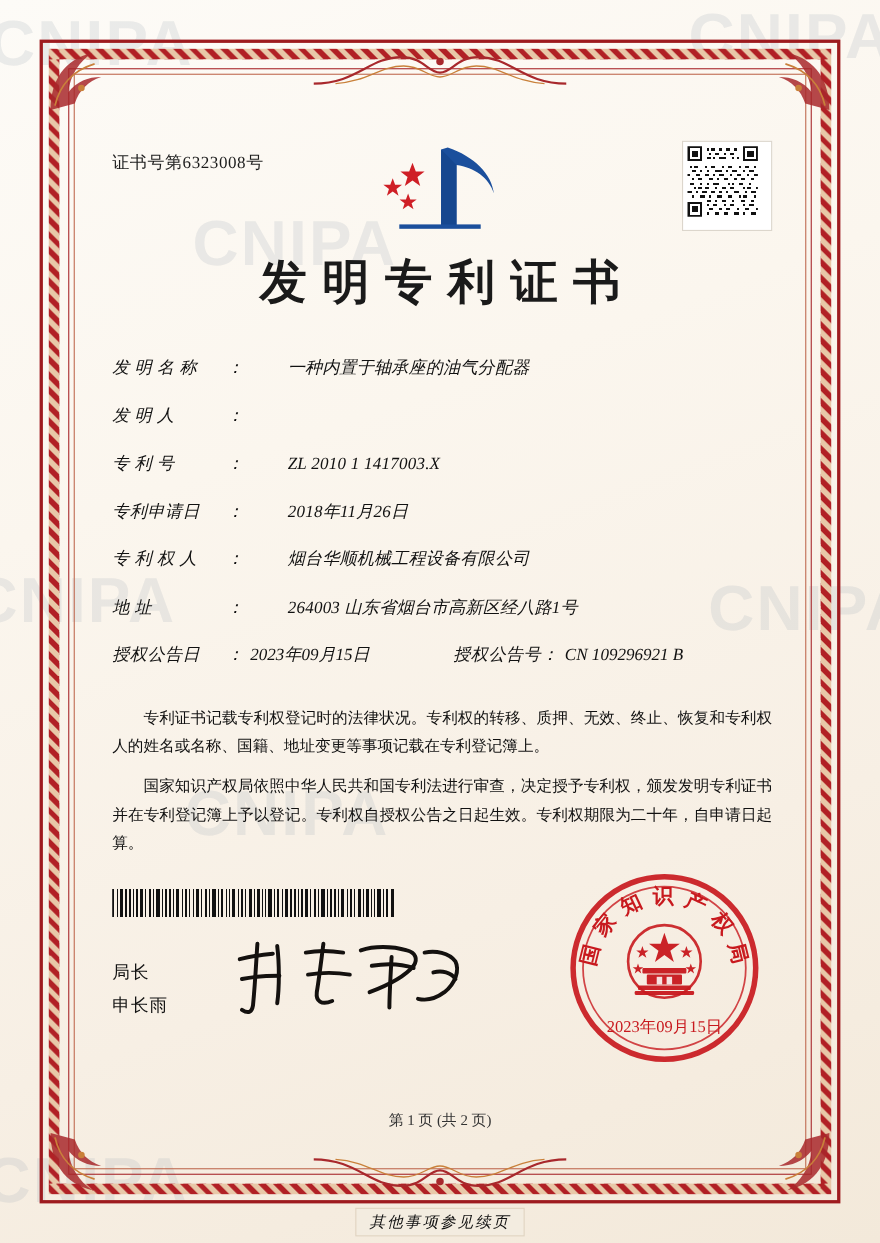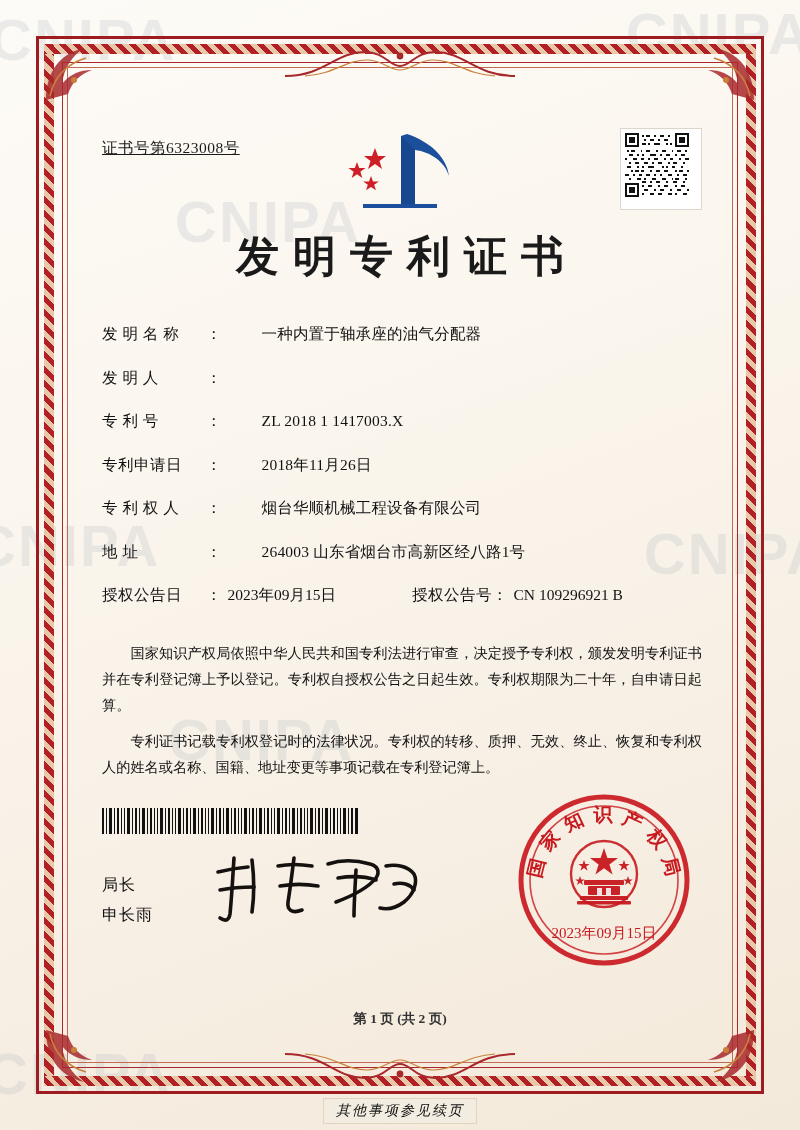--- a/index.html
+++ b/index.html
@@ -105,21 +105,20 @@
     left: 80px; top: 80px; right: 80px; bottom: 80px;
   }
 
   .cert-no {
     position: absolute;
     left: 22px;
     top: 58px;
     font-size: 15.5px;
     color: #1b1b1b;
     letter-spacing: 0.5px;
-    text-decoration: underline;
   }
 
   .qr {
     position: absolute;
     right: 18px;
     top: 48px;
     width: 72px;
     height: 72px;
     background: #fff;
     padding: 4px;
@@ -149,20 +148,21 @@
     font-family: Liberation Sans, sans-serif;
   }
 
   .fields {
     position: absolute;
     left: 22px;
     right: 18px;
     top: 244px;
     font-size: 15.5px;
     color: #111;
+    font-style: italic;
   }
   .field-row {
     display: flex;
     align-items: baseline;
     margin-bottom: 22.5px;
   }
   .f-label {
     width: 104px;
     flex: 0 0 104px;
     letter-spacing: 0.5px;
@@ -235,21 +235,20 @@
     height: 176px;
   }
 
   .page-no {
     position: absolute;
     left: 0; right: 0;
     bottom: 22px;
     text-align: center;
     font-size: 13.5px;
     color: #333;
-    font-weight: bold;
   }
 
   .footer-note {
     position: absolute;
     left: 50%;
     bottom: 6px;
     transform: translateX(-50%);
     font-size: 14px;
     color: #111;
     letter-spacing: 2px;
@@ -475,21 +474,21 @@
       </div>
 
       <div class="field-row">
         <span class="f-label">发  明  人</span>
         <span class="f-colon">：</span>
       </div>
 
       <div class="field-row">
         <span class="f-label">专  利  号</span>
         <span class="f-colon">：</span>
-        <span class="f-value">ZL 2018 1 1417003.X</span>
+        <span class="f-value">ZL 2010 1 1417003.X</span>
       </div>
 
       <div class="field-row">
         <span class="f-label">专利申请日</span>
         <span class="f-colon">：</span>
         <span class="f-value">2018年11月26日</span>
       </div>
 
       <div class="field-row">
         <span class="f-label">专 利 权 人</span>
@@ -512,22 +511,22 @@
         <span class="inline-right">
           <span class="lbl-sp">授权公告号</span>
           <span class="f-colon">：</span>
           <span>CN 109296921 B</span>
         </span>
       </div>
 
     </div>
 
     <div class="paragraphs">
+      <p>专利证书记载专利权登记时的法律状况。专利权的转移、质押、无效、终止、恢复和专利权人的姓名或名称、国籍、地址变更等事项记载在专利登记簿上。</p>
       <p>国家知识产权局依照中华人民共和国专利法进行审查，决定授予专利权，颁发发明专利证书并在专利登记簿上予以登记。专利权自授权公告之日起生效。专利权期限为二十年，自申请日起算。</p>
-      <p>专利证书记载专利权登记时的法律状况。专利权的转移、质押、无效、终止、恢复和专利权人的姓名或名称、国籍、地址变更等事项记载在专利登记簿上。</p>
     </div>
 
     <div class="barcode">
       <svg width="258" height="26" viewBox="0 0 258 26" shape-rendering="crispEdges">
         <rect width="258" height="26" fill="transparent"></rect>
         <g fill="#111">
           <rect x="0" y="0" width="2" height="26"></rect>
             <rect x="4" y="0" width="1" height="26"></rect>
           <rect x="7" y="0" width="3" height="26"></rect>
             <rect x="12" y="0" width="1" height="26"></rect>

